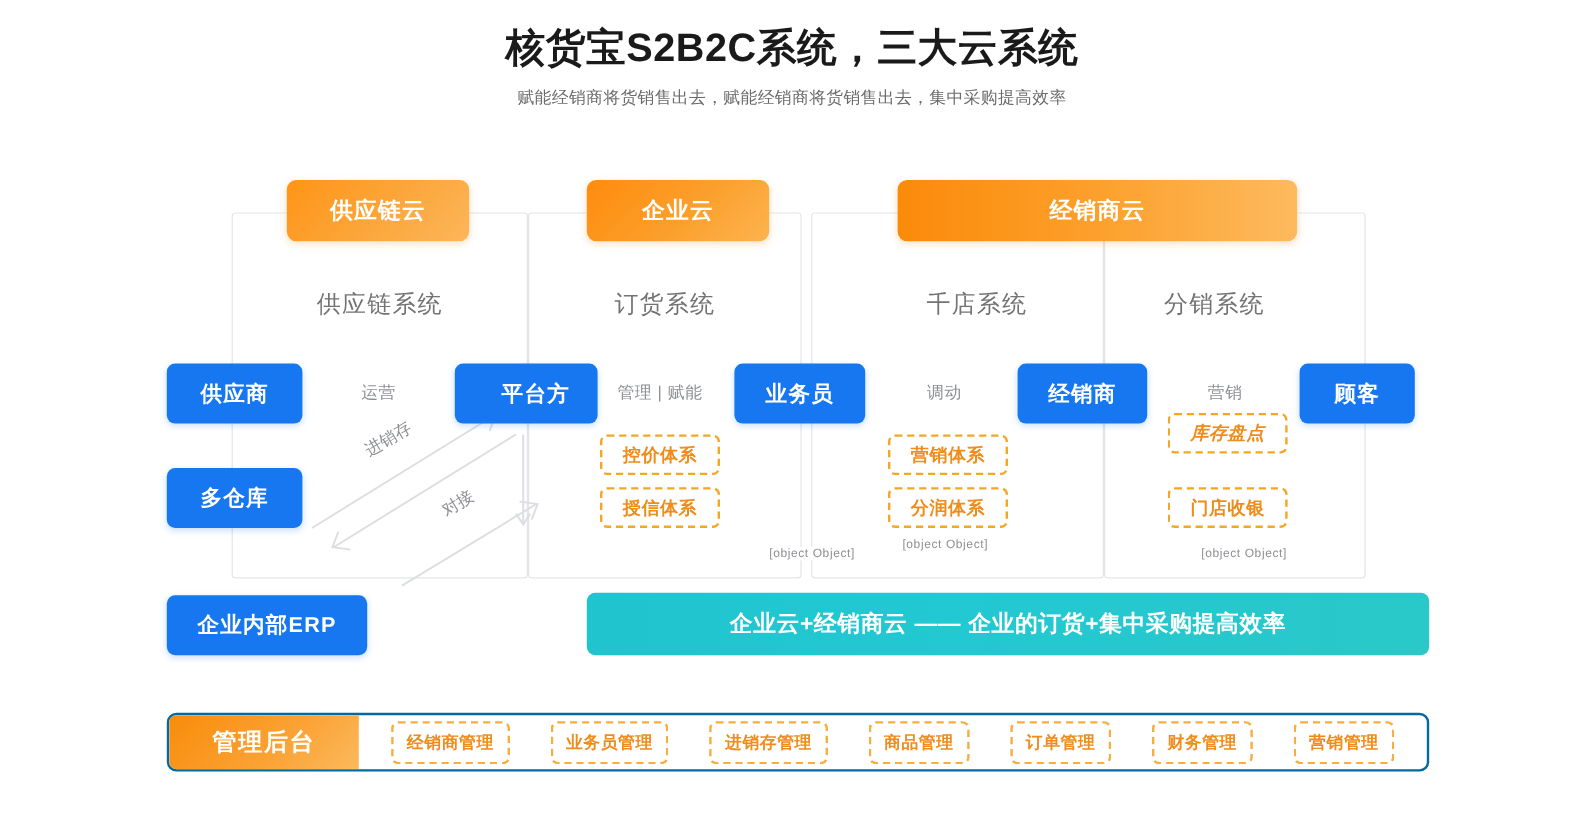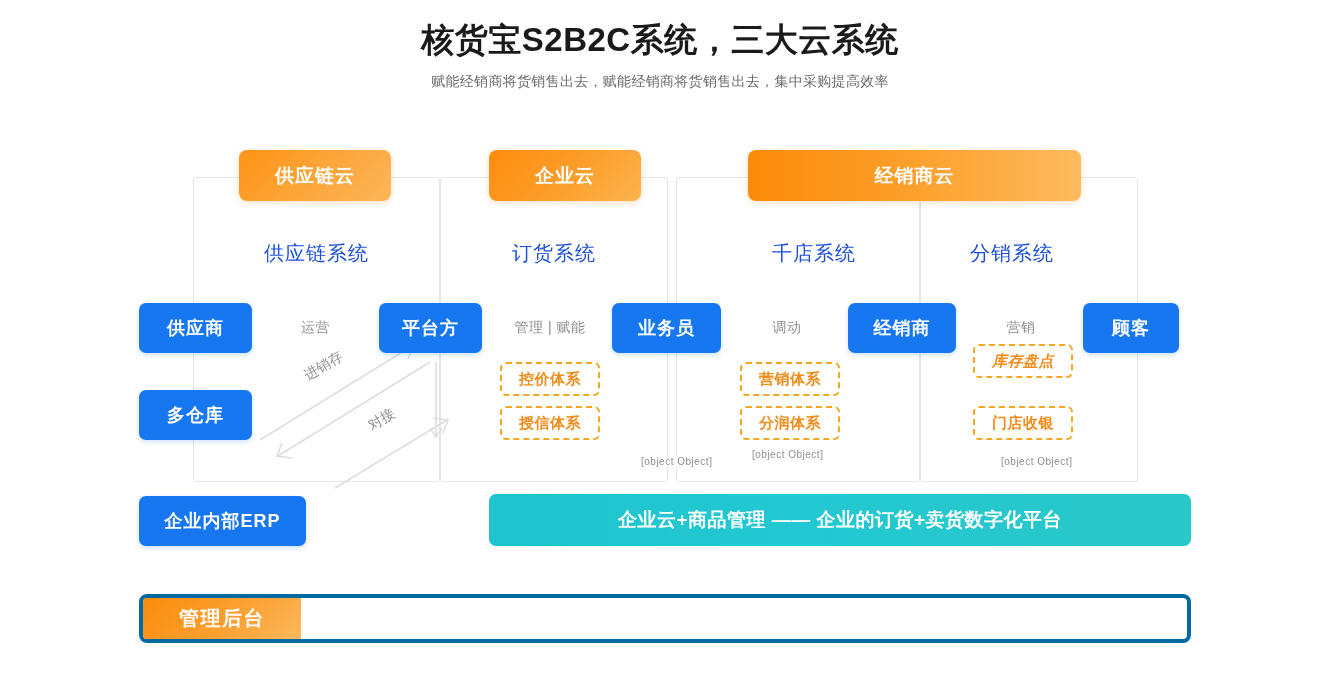--- a/index.html
+++ b/index.html
@@ -36,21 +36,21 @@
     display:flex;align-items:center;justify-content:center;
     color:#fff;font-size:19px;font-weight:bold;letter-spacing:1px;
     box-shadow:0 2px 6px rgba(240,140,30,.25);
   }
   .cloud.c1{background:linear-gradient(135deg,#ff9416 0%,#fba73c 55%,#fdb65a 100%);}
   .cloud.c2{background:linear-gradient(135deg,#ff8c0d 0%,#fb9f2c 55%,#fdb44f 100%);}
   .cloud.c3{background:linear-gradient(90deg,#fb8a09 0%,#fca02c 50%,#fdba5e 100%);}
 
   
   .syscap{
-    position:absolute;text-align:center;font-size:20px;color:#1d4ed8;
+    position:absolute;text-align:center;font-size:20px;color:#737373;
     font-weight:500;letter-spacing:1px;
   }
 
   
   .chip{
     position:absolute;background:#1677f0;border-radius:7px;
     display:flex;align-items:center;justify-content:center;
     color:#fff;font-size:18px;font-weight:bold;letter-spacing:1px;
     box-shadow:0 2px 5px rgba(22,119,240,.22);
   }
@@ -89,21 +89,21 @@
   
   .teal{
     position:absolute;border-radius:7px;
     background:linear-gradient(90deg,#1fc4cf 0%,#22c8d2 45%,#2ac8c8 100%);
     display:flex;align-items:center;justify-content:center;
     color:#fff;font-size:19px;font-weight:bold;letter-spacing:.5px;
   }
 
   
   .adminbar{
-    position:absolute;border:4px solid #0369a1;border-radius:8px;
+    position:absolute;border:2px solid #0369a1;border-radius:8px;
     background:#fff;box-sizing:border-box;display:flex;align-items:flex-start;
     overflow:hidden;
   }
   .admin-label{
     height:100%;display:flex;align-items:center;justify-content:center;
     background:linear-gradient(135deg,#f98c0b 0%,#fba336 60%,#fdb busy 100%);
     background:linear-gradient(135deg,#f98c0b 0%,#fba336 60%,#fdb95c 100%);
     color:#fff;font-size:20px;font-weight:bold;letter-spacing:1.5px;
     width:158px;flex:0 0 158px;
   }
@@ -186,21 +186,21 @@
       <path d="M95 148 L207 80 M193 78 L208 80 L203 93" fill="none" stroke="#dcdee1" stroke-width="1.6"></path>
       <path d="M196 22 L196 96 M190 88 L196 97 L202 88" fill="none" stroke="#dcdee1" stroke-width="1.6"></path>
     </svg>
     <span class="dlbl" style="left:58px;top:30px;transform:rotate(-31deg);transform-origin:left top;">进销存</span>
     <span class="dlbl" style="left:122px;top:80px;transform:rotate(-31deg);transform-origin:left top;">对接</span>
   </div>
 
   <div class="chip" style="left:139px;top:303px;width:113px;height:50px;">
     <span>供应商</span>
   </div>
-  <div class="chip" style="left:379px;top:303px;width:103px;height:50px;">
+  <div class="chip" style="left:379px;top:303px;width:103px;height:50px;padding-left:16px;">
     <span>平台方</span>
   </div>
   <div class="chip" style="left:612px;top:303px;width:109px;height:50px;">
     <span>业务员</span>
   </div>
   <div class="chip" style="left:848px;top:303px;width:108px;height:50px;">
     <span>经销商</span>
   </div>
   <div class="chip" style="left:1083px;top:303px;width:96px;height:50px;">
     <span>顾客</span>
@@ -231,20 +231,29 @@
   </div>
   <div class="dtag" style="left:973px;top:406px;width:100px;height:34px;">
     <span>门店收银</span>
   </div>
 
   <div class="bcap" style="left:634px;top:456px;">[object Object]</div>
   <div class="bcap" style="left:745px;top:449px;">[object Object]</div>
   <div class="bcap" style="left:994px;top:456px;">[object Object]</div>
 
   <div class="teal" style="left:489px;top:494px;width:702px;height:52px;">
-    <span>企业云+商品管理 —— 企业的订货+卖货数字化平台</span>
+    <span>企业云+经销商云 —— 企业的订货+集中采购提高效率</span>
   </div>
 
   <div class="adminbar" style="left:139px;top:594px;width:1052px;height:49px;">
     <div class="admin-label">管理后台</div>
+    <div class="admin-items">
+      <div class="admin-item">经销商管理</div>
+      <div class="admin-item">业务员管理</div>
+      <div class="admin-item">进销存管理</div>
+      <div class="admin-item">商品管理</div>
+      <div class="admin-item">订单管理</div>
+      <div class="admin-item">财务管理</div>
+      <div class="admin-item">营销管理</div>
+    </div>
   </div>
 
 </div>
 
 </body></html>

